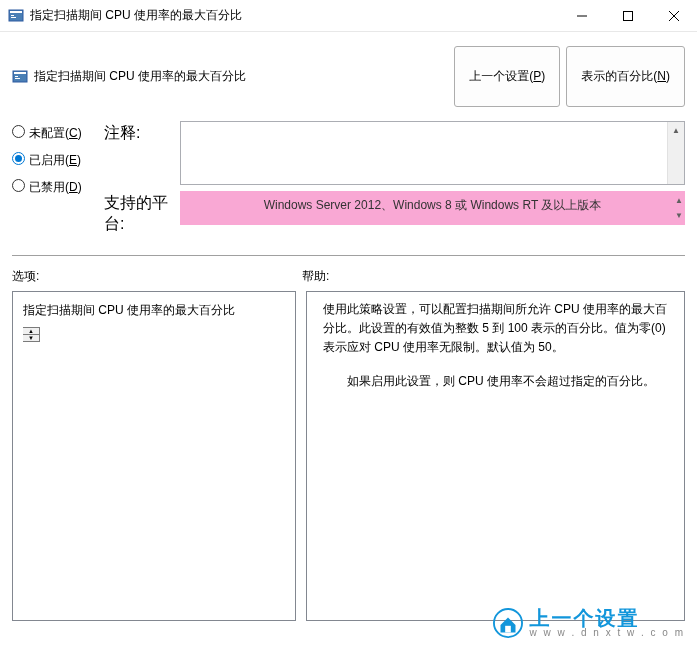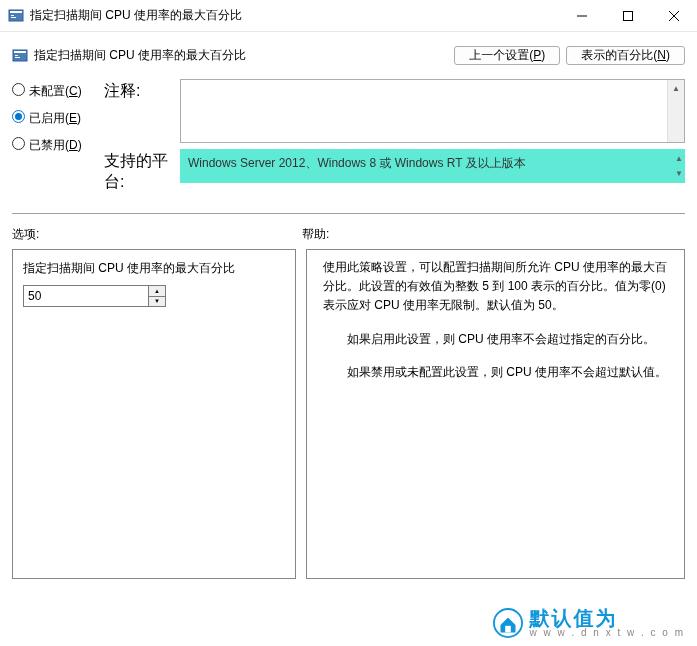--- a/index.html
+++ b/index.html
@@ -8,37 +8,37 @@
 .titlebar { height: 32px; display: flex; align-items: center; padding-left: 8px; border-bottom: 1px solid #e8e8e8; }
 .titlebar-icon { width: 16px; height: 16px; margin-right: 6px; }
 .titlebar-text { flex: 1; font-size: 12px; }
 .win-controls { display: flex; height: 100%; }
 .win-btn { width: 46px; display: flex; align-items: center; justify-content: center; cursor: pointer; }
 
 .header-row { display: flex; align-items: center; padding: 14px 12px 8px 12px; }
 .header-icon { width: 16px; height: 16px; margin-right: 6px; }
 .header-title { flex: 1; font-size: 12px; }
 .header-btns { display: flex; gap: 6px; }
-.nav-btn { border: 1px solid #adadad; background: #fdfdfd; padding: 0 14px; font-size: 12px; cursor: pointer; border-radius: 3px; }
+.nav-btn { border: 1px solid #adadad; background: #fdfdfd; padding: 21px 14px; font-size: 12px; cursor: pointer; border-radius: 3px; }
 .u { text-decoration: underline; }
 
 .body-area { display: flex; padding: 6px 12px 0 12px; }
 .left-radio { width: 92px; padding-top: 4px; }
 .radio-item { display: flex; margin-bottom: 10px; cursor: pointer; font-size: 12px; white-space: nowrap; }
 .radio { appearance: none; width: 13px; height: 13px; border: 1px solid #333; border-radius: 50%; margin-right: 4px; position: relative; cursor: pointer; }
 .radio:checked { border-color: #0078d4; }
 .radio:checked::after { content: ""; position: absolute; width: 7px; height: 7px; background: #0078d4; border-radius: 50%; top: 2px; left: 2px; }
 
 .right-fields { flex: 1; }
 .field-row { display: flex; margin-bottom: 6px; }
 .field-label { width: 76px; font-size: 16px; padding-top: 2px; }
 .comment-box { flex: 1; height: 64px; border: 1px solid #abadb3; background: #fff; position: relative; }
 .comment-box .scrollbar { position: absolute; right: 0; top: 0; width: 17px; height: 100%; background: #f0f0f0; border-left: 1px solid #e1e1e1; }
 .scroll-arrow { height: 17px; display: flex; align-items: center; justify-content: center; font-size: 8px; color: #606060; }
-.platform-box { flex: 1; height: 34px; border: none; background: #5eead4; padding: 6px 8px; font-size: 12px; color: #333; position: relative; }
+.platform-box { flex: 1; height: 34px; border: none; background: #f9a8d4; padding: 6px 8px; font-size: 12px; color: #333; position: relative; text-align: center; }
 .platform-box .scroll-arrow { position: absolute; right: 2px; font-size: 8px; color: #606060; }
 .platform-box .sa-up { top: 1px; }
 .platform-box .sa-down { bottom: 1px; }
 
 .divider { border-top: 1px solid #a0a0a0; margin: 14px 12px 0 12px; }
 
 .section-labels { display: flex; padding: 12px 6px 6px 12px; font-size: 12px; }
 .section-labels .lbl-options { width: 290px; }
 
 .panels { display: flex; gap: 10px; padding: 0 12px; }
@@ -145,37 +145,35 @@
 
 <div class="section-labels">
   <div class="lbl-options">选项:</div>
   <div>帮助:</div>
 </div>
 
 <div class="panels">
   <div class="panel panel-left">
     <div class="opt-label">指定扫描期间 CPU 使用率的最大百分比</div>
     <div class="spinner-wrap">
-      <input class="spinner-input" value="50" style="">
       <div class="spinner-btns">
         <div class="spin-b">▲</div>
         <div class="spin-b">▼</div>
       </div>
     </div>
   </div>
   <div class="panel panel-right">
     <div class="help-para">使用此策略设置，可以配置扫描期间所允许 CPU 使用率的最大百分比。此设置的有效值为整数 5 到 100 表示的百分比。值为零(0)表示应对 CPU 使用率无限制。默认值为 50。</div>
     <div class="help-para help-indent">如果启用此设置，则 CPU 使用率不会超过指定的百分比。</div>
-    <div class="help-para help-indent">如果禁用或未配置此设置，则 CPU 使用率不会超过默认值。</div>
   </div>
 </div>
 
 <div class="watermark">
   <svg class="wm-icon" viewBox="0 0 32 32">
       <circle cx="16" cy="16" r="15" fill="none" stroke="#1296db" stroke-width="2"></circle>
       <path d="M8 18 L16 10 L24 18 L24 26 L8 26 Z" fill="#1296db"></path>
       <rect x="13" y="19" width="6" height="7" fill="#fff"></rect>
     </svg>
   <div class="wm-text">
-    <div class="wm-cn">默认值为</div>
+    <div class="wm-cn">上一个设置</div>
     <div class="wm-en">w w w . d n x t w . c o m</div>
   </div>
 </div>
 
 </body></html>

